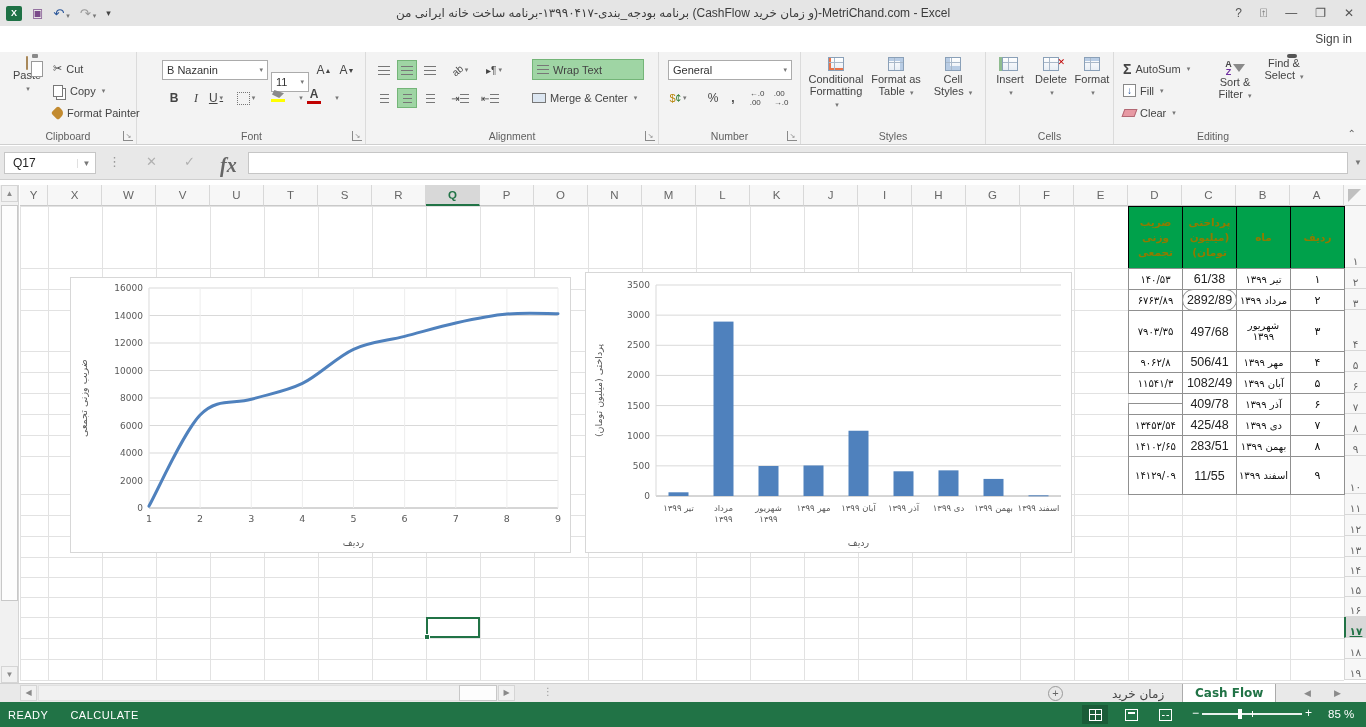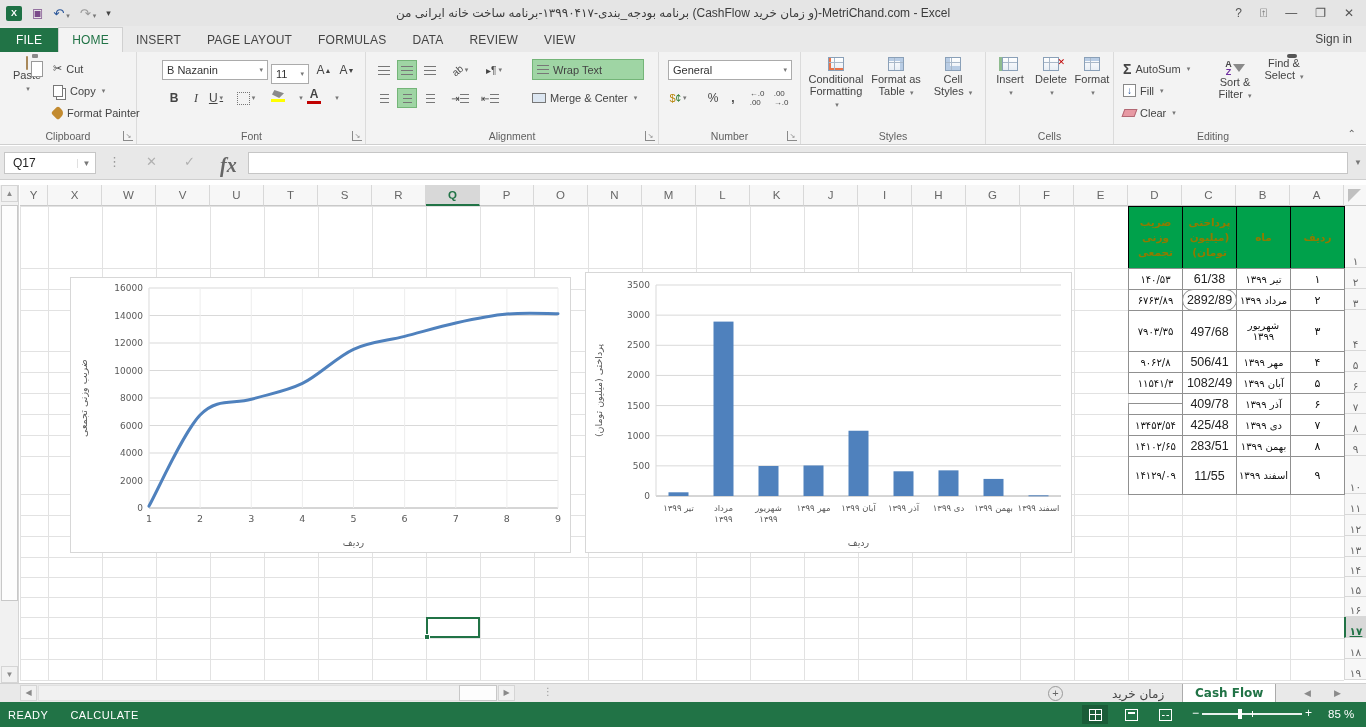--- a/index.html
+++ b/index.html
@@ -134,30 +134,20 @@
     <div id="title-text">برنامه بودجه_بندی-۱۳۹۹۰۴۱۷-برنامه ساخت خانه ایرانی من (CashFlow و زمان خرید)-MetriChand.com - Excel</div>
     <div class="winbtns">
       <span>?</span>
       <span>⍐</span>
       <span>—</span>
       <span>❐</span>
       <span>✕</span>
     </div>
   </div>
 
-  <div id="tabsrow" class="abs">
-      <div class="rtab file">FILE</div>
-      <div class="rtab active">HOME</div>
-      <div class="rtab">INSERT</div>
-      <div class="rtab">PAGE LAYOUT</div>
-      <div class="rtab">FORMULAS</div>
-      <div class="rtab">DATA</div>
-      <div class="rtab">REVIEW</div>
-      <div class="rtab">VIEW</div>
-    </div>
   <div id="signin" class="abs">Sign in</div>
 
   <div id="ribbon" class="abs">
 
     <div class="group" style="left:0;width:137px">
       <div class="bigbtn" style="left:6px;width:42px;height:74px">
         <span class="paste-ic"></span>
         <span class="blab">Paste</span><span class="dd">▾</span>
       </div>
       <div class="sbtn" style="left:53px;top:6px">
@@ -175,21 +165,21 @@
         </div>
       <div class="glabel">Clipboard</div>
       <div class="launcher">↘</div>
     </div>
 
     <div class="group" style="left:138px;width:228px">
       <div class="inputbox" style="left:24px;top:8px;width:106px">
           <span>B Nazanin</span>
           <span class="dd">▾</span>
         </div>
-      <div class="inputbox" style="left:133px;top:12px;width:38px">
+      <div class="inputbox" style="left:133px;top:20px;width:38px">
           <span>11</span>
           <span class="dd">▾</span>
         </div>
       <div class="tool" style="left:176px;top:8px">A<span style="font-size:7px">▲</span></div>
       <div class="tool" style="left:199px;top:8px">A<span style="font-size:7px">▼</span></div>
       <div class="tool" style="left:26px;top:36px;font-weight:bold">B</div>
       <div class="tool" style="left:48px;top:36px;font-style:italic;font-family:'Liberation Serif',serif">I</div>
       <div class="tool" style="left:68px;top:36px;text-decoration:underline">U<span class="dd">▾</span></div>
       <div class="tool" style="left:98px;top:36px">
           <span style="width:13px;height:13px;border:1px dotted #777;display:inline-block"></span>

